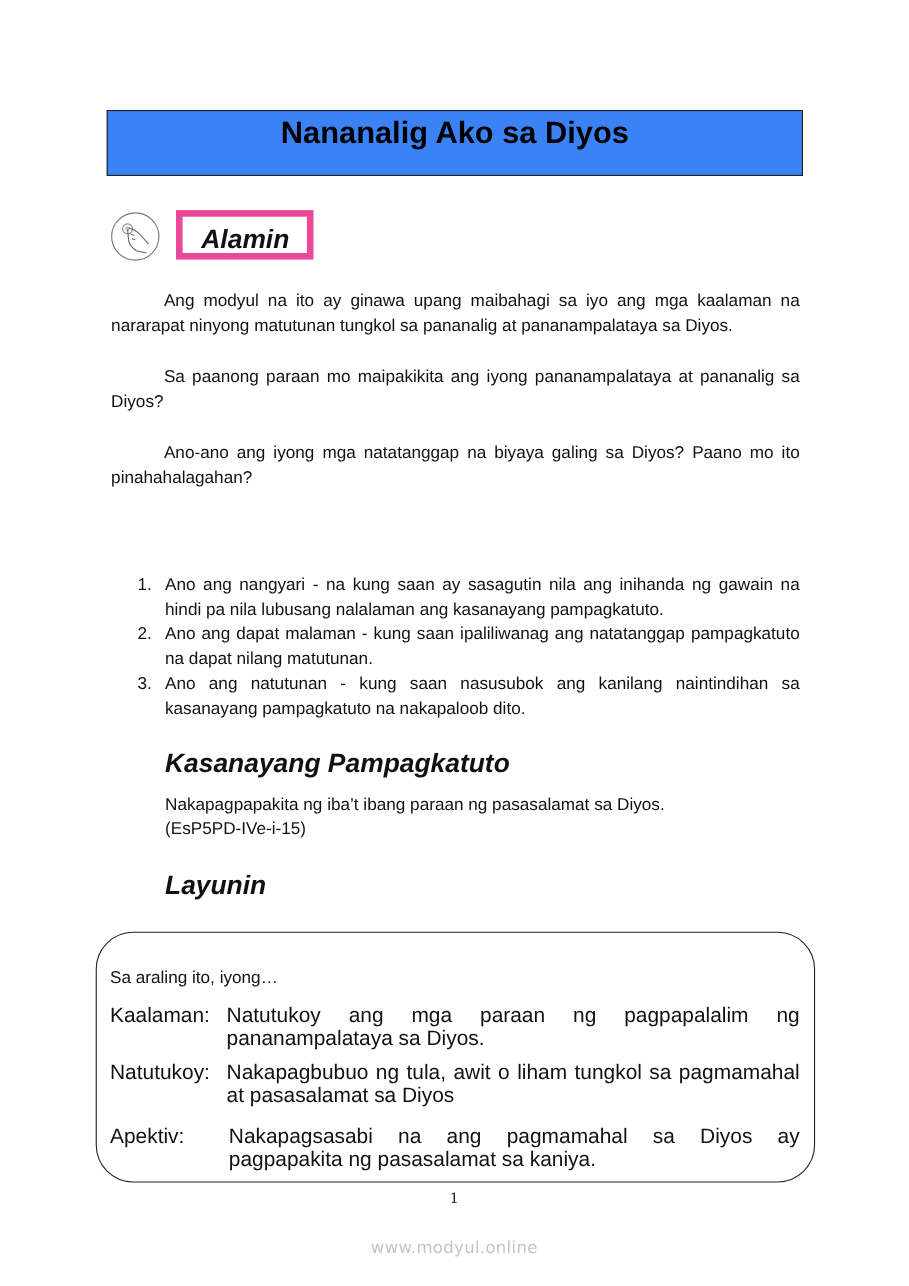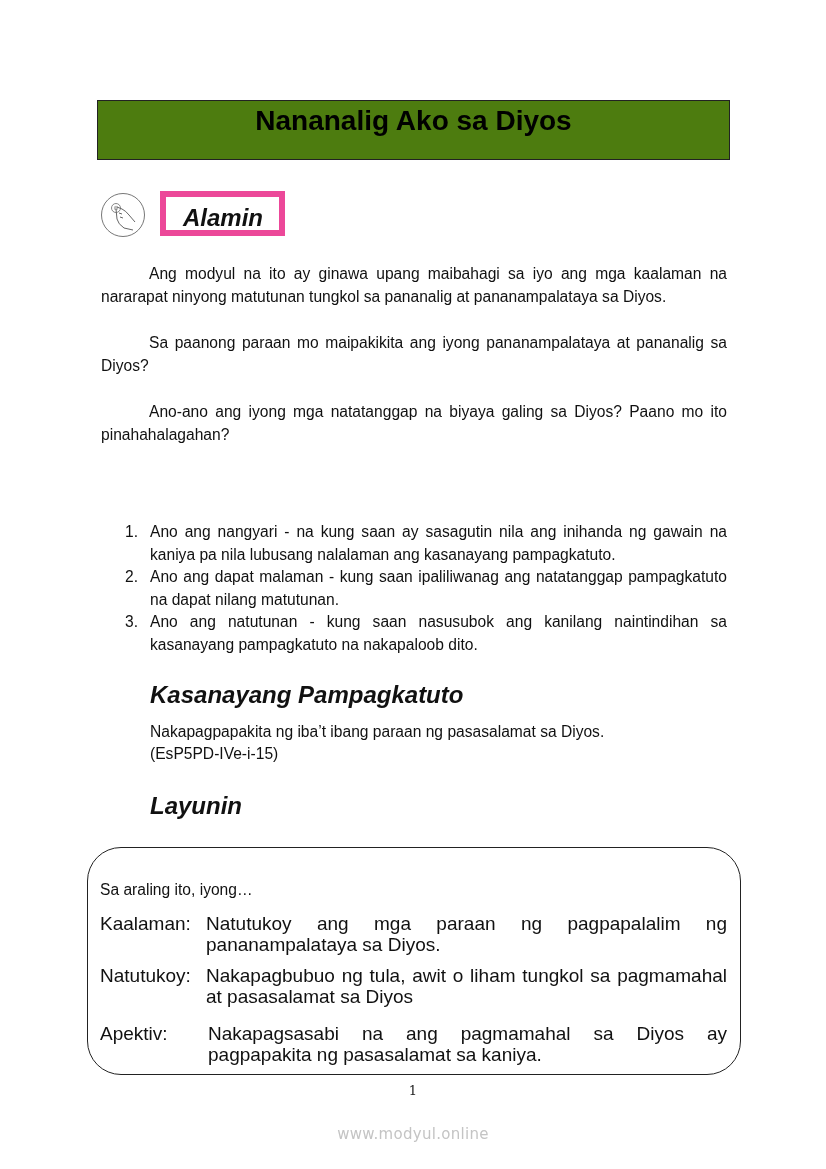--- a/index.html
+++ b/index.html
@@ -8,21 +8,21 @@
       background: #ffffff;
       font-family: "Liberation Sans", sans-serif;
       color: #111;
       overflow: hidden;
     }
     .page { position: relative; width: 826px; height: 1169px; }
 
     .title-box {
       position: absolute; left: 97px; top: 100px;
       width: 633px; height: 60px;
-      background: #4d7c0f;
+      background: #3b82f6;
       border: 1.5px solid #222;
       text-align: center;
     }
     .title-box h1 {
       font-size: 28px; font-weight: bold;
       line-height: 40px; padding-top: 0px;
       color: #000;
     }
 
     .icon-circle {
@@ -114,21 +114,21 @@
   </div>
   <div class="alamin-box">
     <span>Alamin</span>
   </div>
 
   <p class="para" style="top:262px;"><span class="indent"></span><span>Ang modyul na ito ay ginawa upang maibahagi sa iyo ang mga kaalaman na nararapat ninyong matutunan tungkol sa pananalig at pananampalataya sa Diyos.</span></p>
   <p class="para" style="top:331px;"><span class="indent"></span><span>Sa paanong paraan mo maipakikita ang iyong pananampalataya at pananalig sa Diyos?</span></p>
   <p class="para" style="top:400px;"><span class="indent"></span><span>Ano-ano ang iyong mga natatanggap na biyaya galing sa Diyos? Paano mo ito pinahahalagahan?</span></p>
 
   <ol class="list">
-    <li><span class="num">1.</span><span>Ano ang nangyari - na kung saan ay sasagutin nila ang inihanda ng gawain na kaniya pa nila lubusang nalalaman ang kasanayang pampagkatuto.</span></li>
+    <li><span class="num">1.</span><span>Ano ang nangyari - na kung saan ay sasagutin nila ang inihanda ng gawain na hindi pa nila lubusang nalalaman ang kasanayang pampagkatuto.</span></li>
     <li><span class="num">2.</span><span>Ano ang dapat malaman - kung saan ipaliliwanag ang natatanggap pampagkatuto na dapat nilang matutunan.</span></li>
     <li><span class="num">3.</span><span>Ano ang natutunan - kung saan nasusubok ang kanilang naintindihan sa kasanayang pampagkatuto na nakapaloob dito.</span></li>
   </ol>
 
   <h2 class="section-heading" style="top:681px;">Kasanayang Pampagkatuto</h2>
   <div class="section-text" style="top:721px;">Nakapagpapakita ng iba’t ibang paraan ng pasasalamat sa Diyos.</div>
   <div class="section-text" style="top:743px;">(EsP5PD-IVe-i-15)</div>
 
   <h2 class="section-heading" style="top:792px;">Layunin</h2>
 

